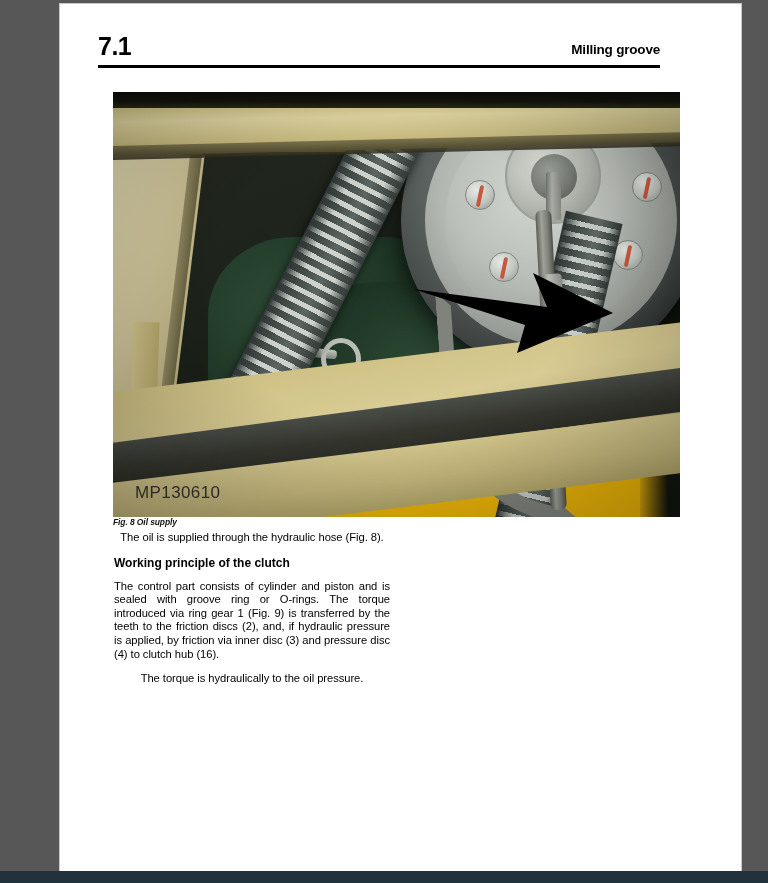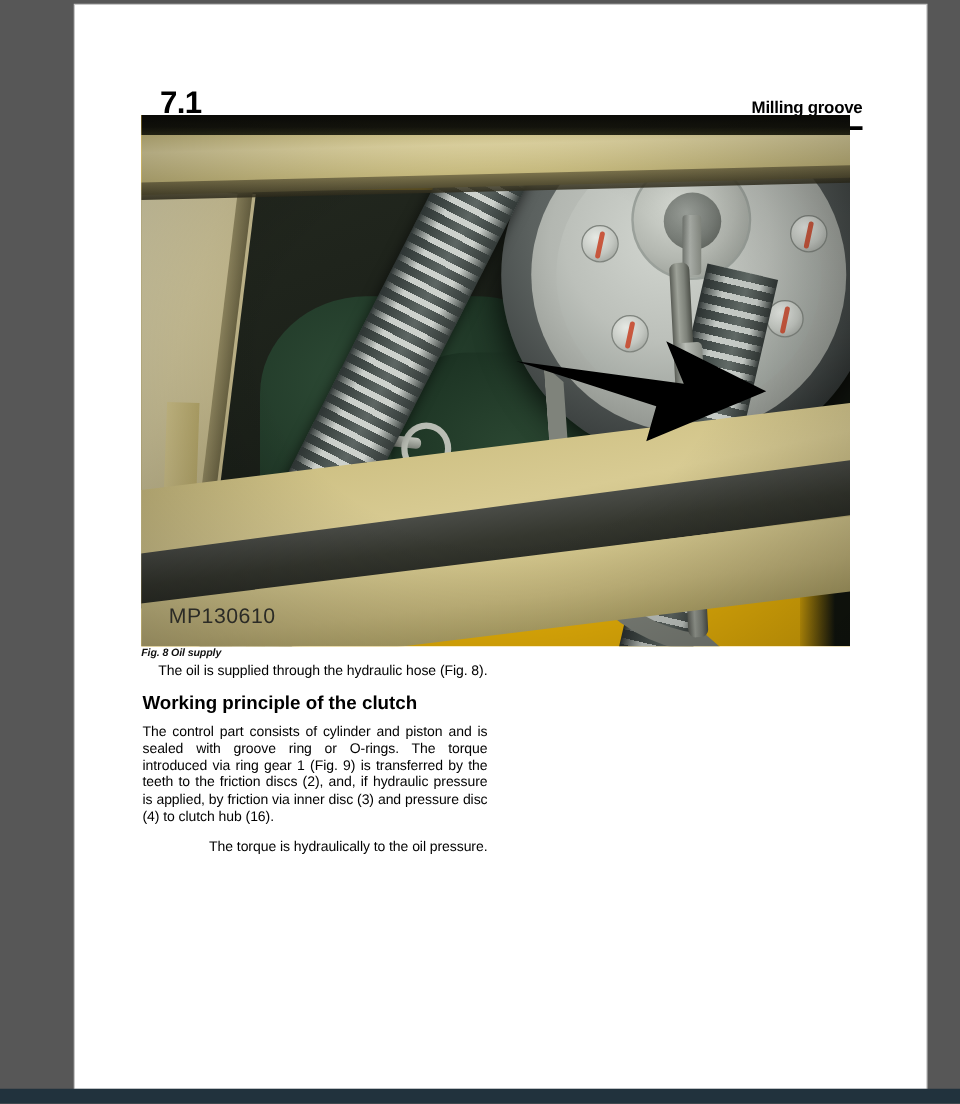--- a/index.html
+++ b/index.html
@@ -43,25 +43,24 @@
     left: 0;
     top: 871px;
     width: 768px;
     height: 12px;
     background: #21323d;
   }
 
   
   #doc-header {
     position: absolute;
-    left: 68px;
+    left: 38px;
     top: 28px;
     width: 562px;
     height: 34px;
-    margin-top: 36px;
   }
   #section-number {
     position: absolute;
     left: 0; top: 0;
     font-size: 25px;
     font-weight: bold;
     letter-spacing: -0.5px;
     color: #000;
     line-height: 28px;
   }
@@ -354,28 +353,28 @@
   .para {
     font-size: 11.2px;
     line-height: 13.6px;
     color: #000;
     text-align: justify;
     margin-bottom: 11px;
     letter-spacing: -0.05px;
   }
   .para:last-child { margin-bottom: 0; }
   .subhead {
-    font-size: 15px;
+    font-size: 12px;
     line-height: 14px;
     font-weight: bold;
     color: #000;
     margin-bottom: 10px;
     margin-top: 2px;
   }
-  .nojust { text-align: right; }
+  .nojust { text-align: center; }
 </style>
 </head>
 <body>
 
 <div id="viewer">
 
   <div id="page">
 
     <div id="doc-header">
       <div id="section-number">7.1</div>

